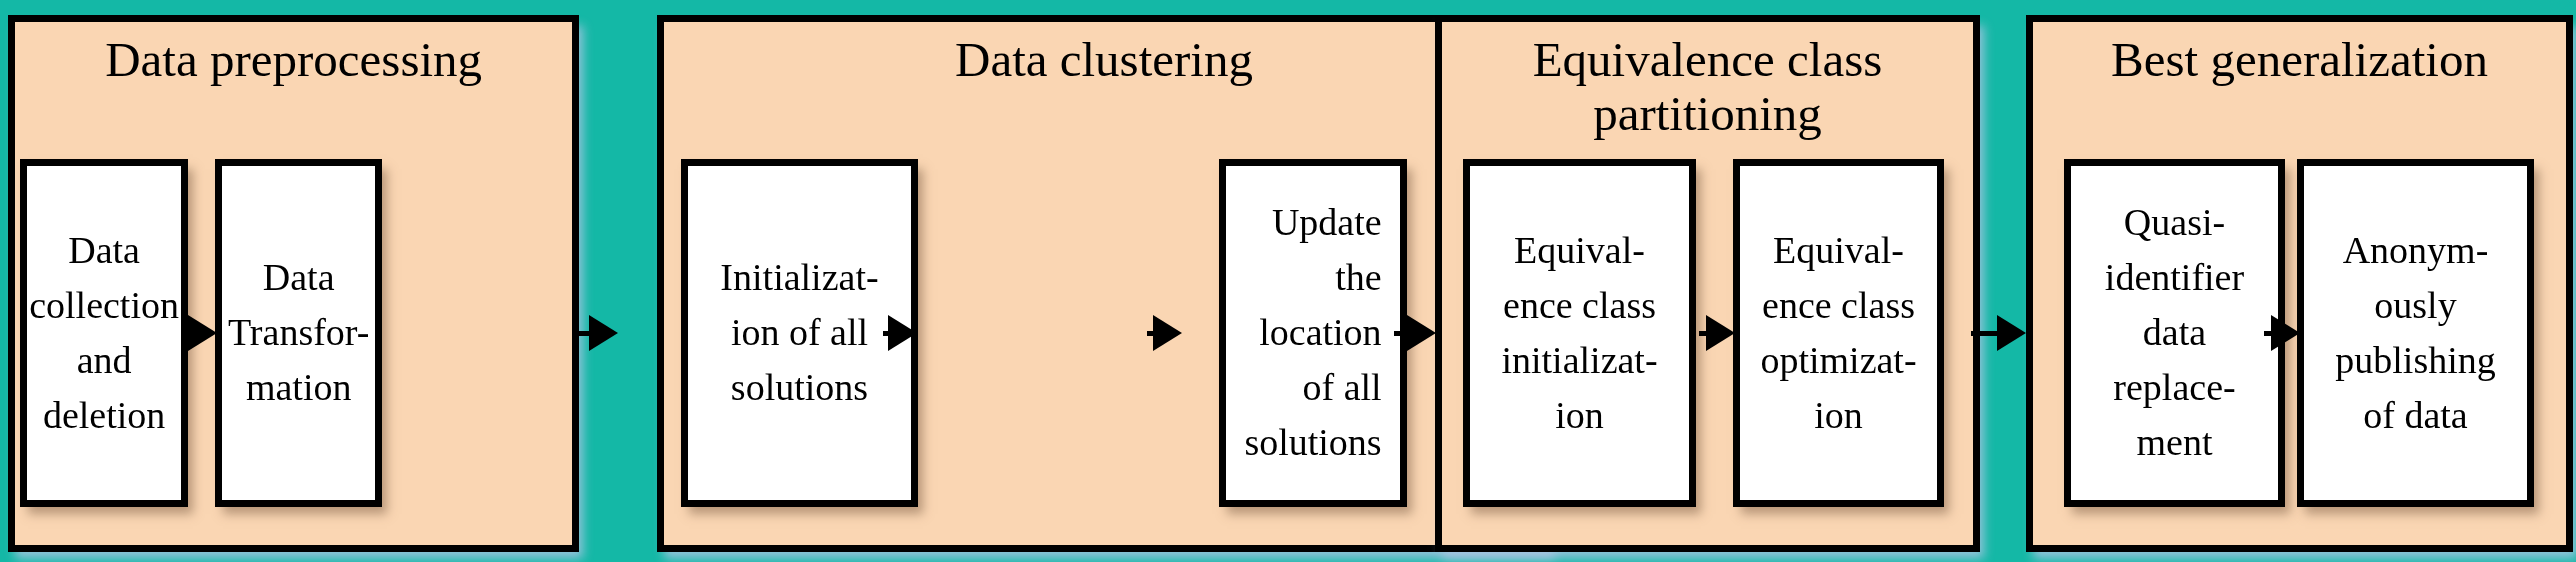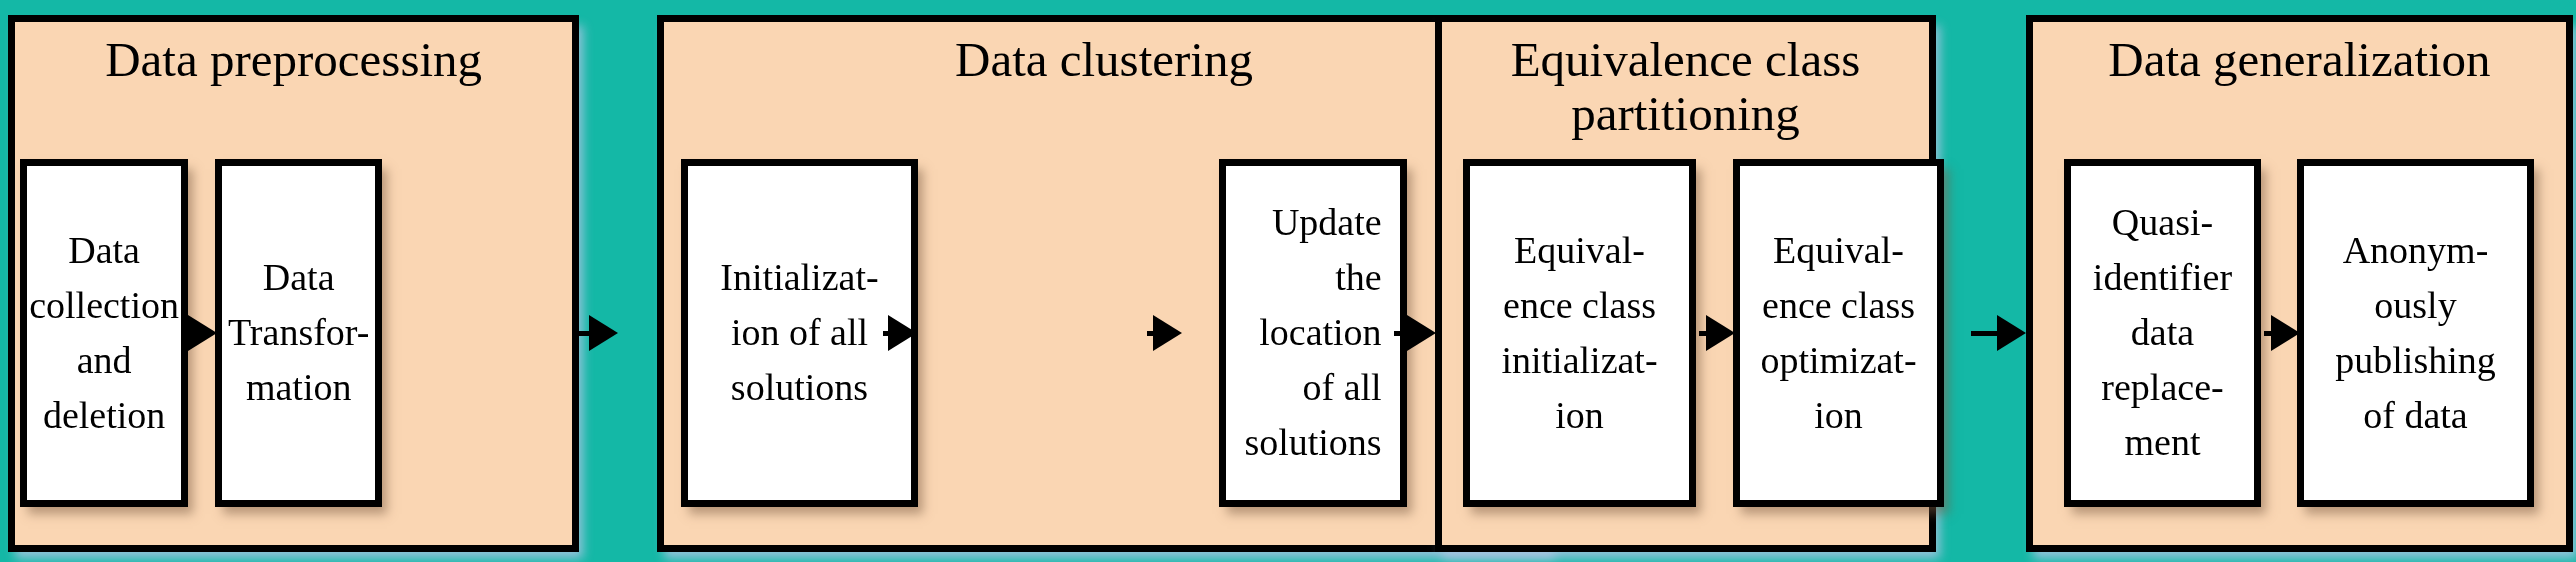--- a/index.html
+++ b/index.html
@@ -19,21 +19,21 @@
     position: absolute;
     top: 14.7px;
     height: 537px;
     background: #fad6b3;
     border: 7.4px solid #000000;
     box-sizing: border-box;
     box-shadow: 5.7px 9px 9.8px -1.6px rgba(168, 196, 226, 0.85);
   }
   .p1 { left: 8.2px;   width: 571px; }
   .p2 { left: 617px;  width: 894px; margin-left: 40px; }
-  .p3 { left: 1435px; width: 501px; }
+  .p3 { left: 1435px; width: 545px; }
   .p4 { left: 2026px; width: 547px; }
 
   .panel-title {
     position: absolute;
     top: 0; left: 0; right: 0;
     padding-top: 11.4px;
     text-align: center;
     font-size: 49px;
     line-height: 54px;
     white-space: pre-line;
@@ -60,21 +60,21 @@
   .b11 { left: 4.9px;   width: 168px; }
   .b12 { left: 200px; width: 167px; }
   
   .b21 { left: 17px;  width: 237px; }
   .b22 { left: 291px; width: 229px; }
   .b23 { left: 555px; width: 188px; text-align: right; }
   
   .b31 { left: 21px;  width: 233px; }
   .b32 { left: 291px; width: 211px; }
   
-  .b41 { left: 31px;  width: 197px; }
+  .b41 { left: 31px;  width: 221px; }
   .b42 { left: 264px; width: 237px; text-align: center; }
 
   
   .arrow {
     position: absolute;
     top: 331px;            
     height: 4.9px;
     background: #000000;
   }
   .arrow .head {
@@ -131,21 +131,21 @@
 ence class
 initializat-
 ion</div>
     <div class="pbox b32">Equival-
 ence class
 optimizat-
 ion</div>
   </div>
 
   <div class="panel p4">
-    <div class="panel-title">Data generalization</div>
+    <div class="panel-title">Best generalization</div>
     <div class="pbox b41">Quasi-
 identifier
 data
 replace-
 ment</div>
     <div class="pbox b42">Anonym-
 ously
 publishing
 of data</div>
   </div>

